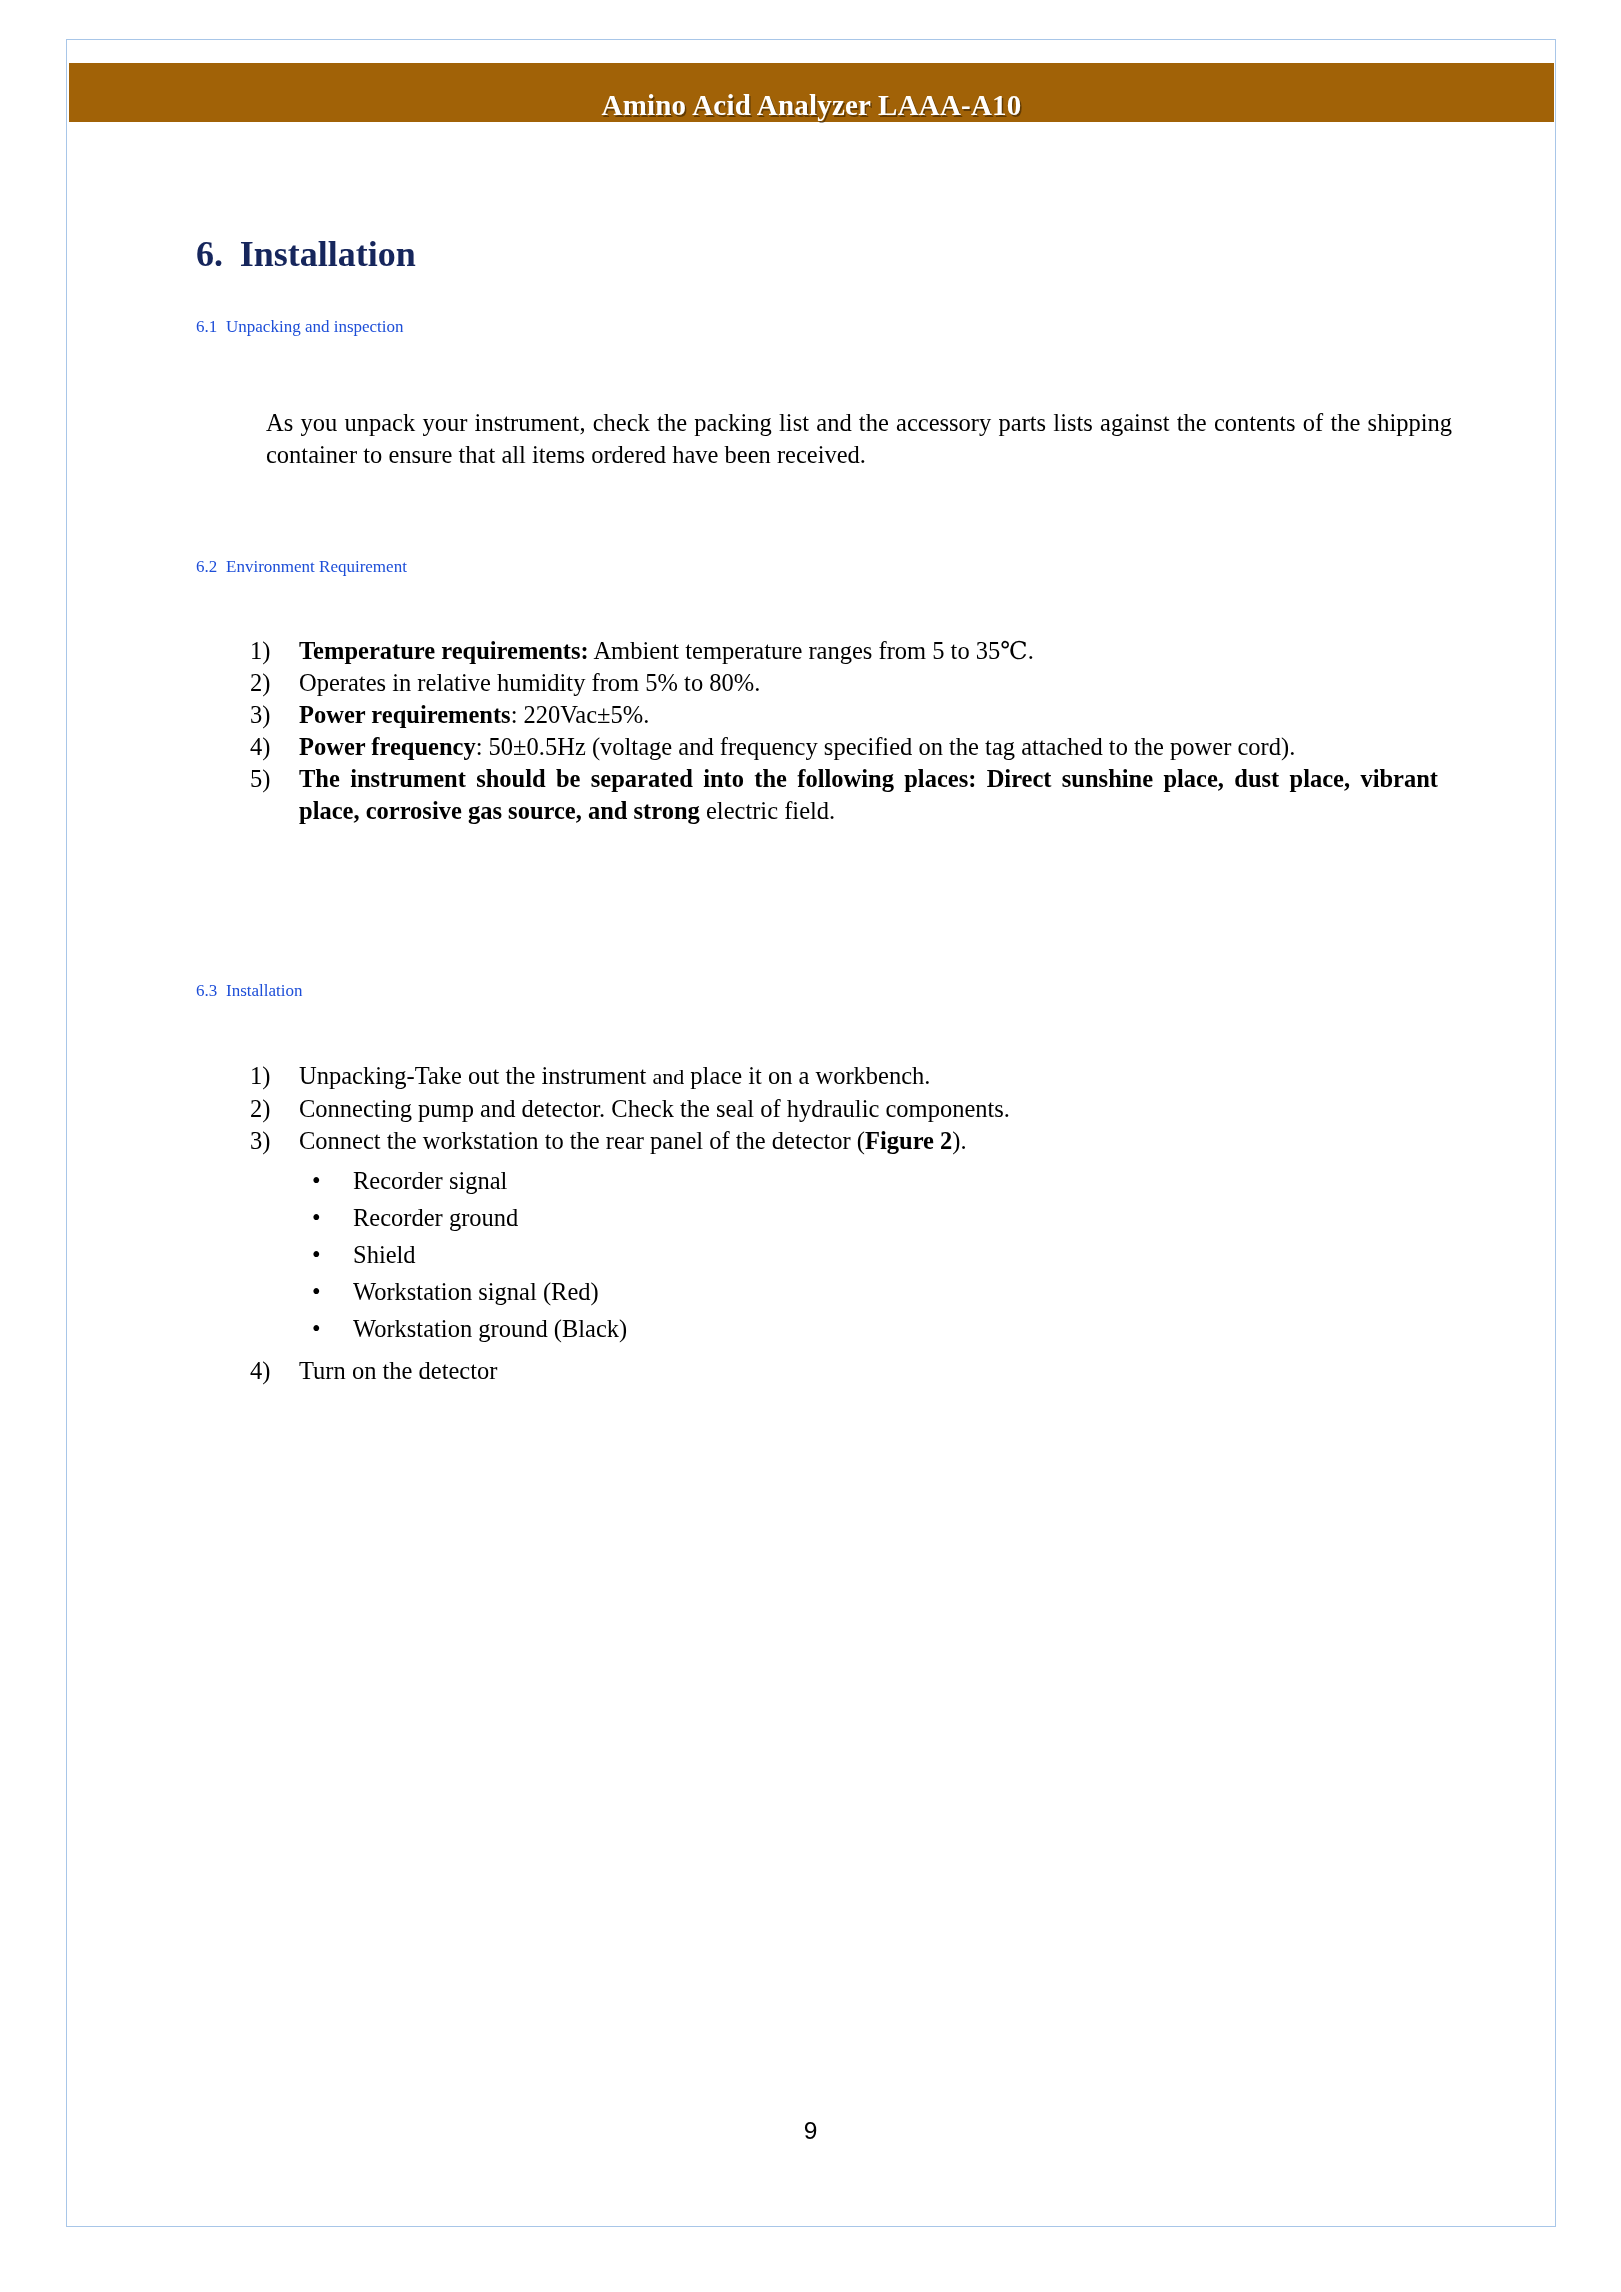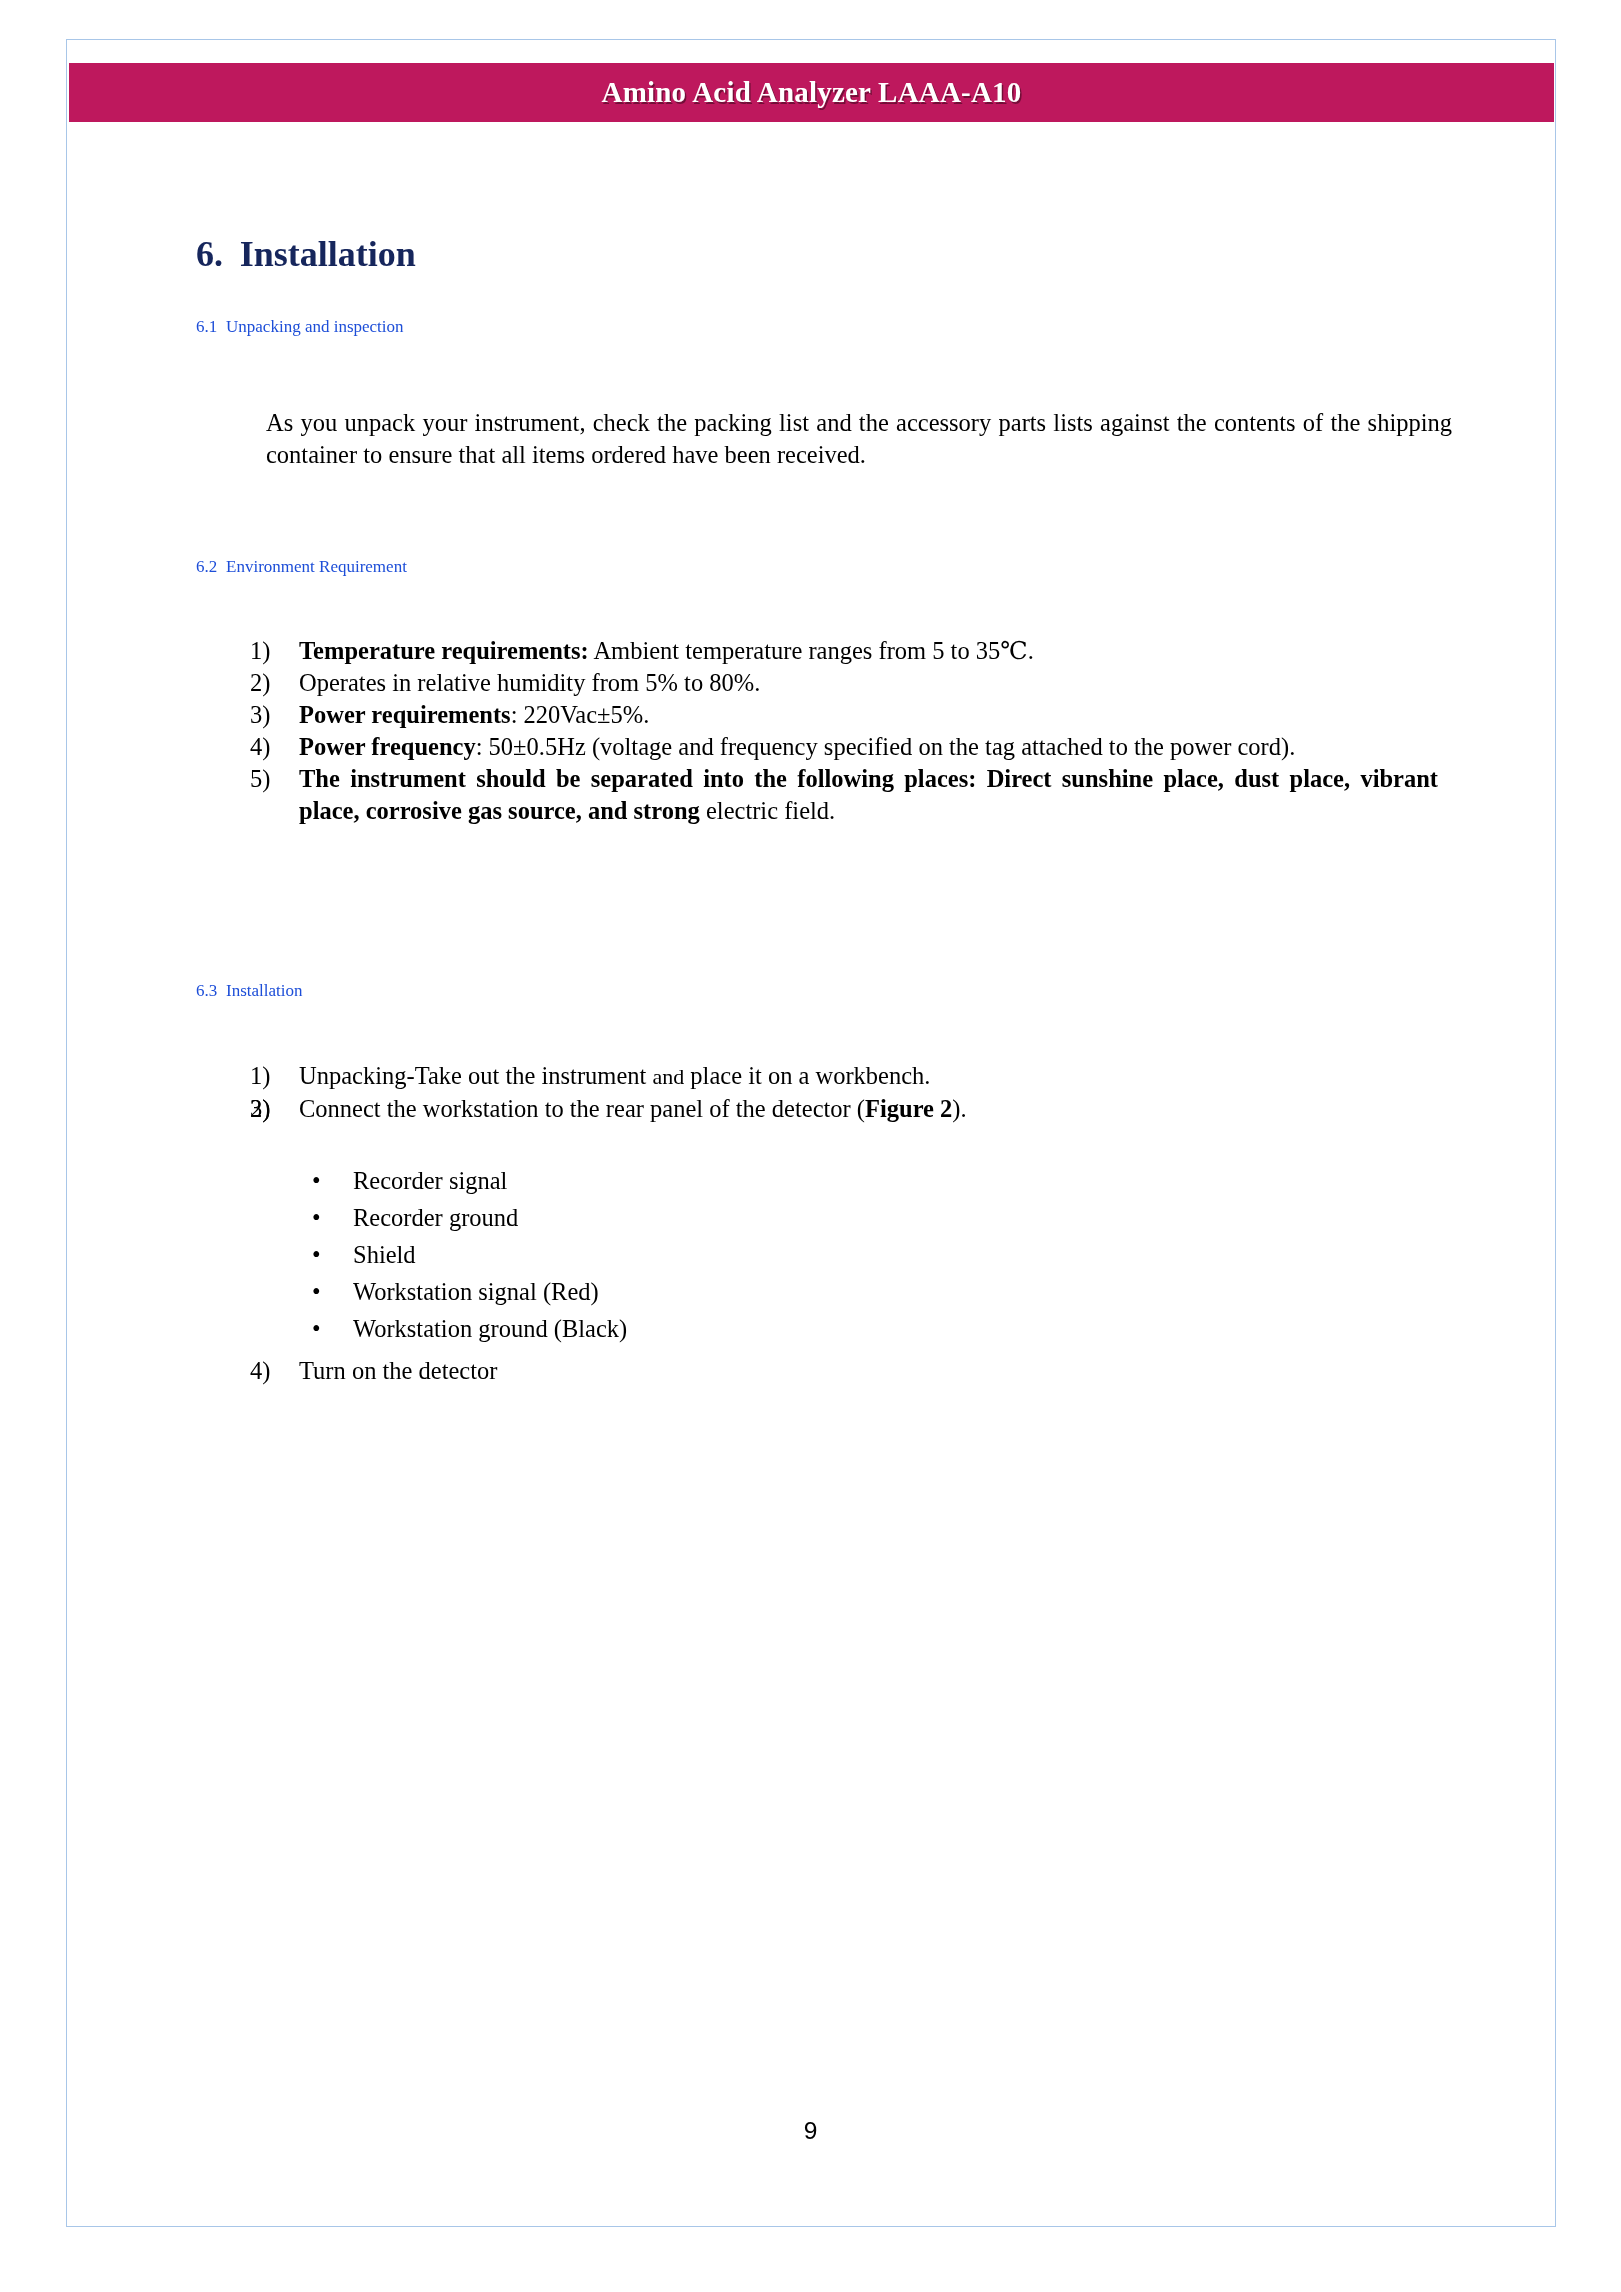--- a/index.html
+++ b/index.html
@@ -27,23 +27,23 @@
     background: #ffffff;
   }
 
   
   #doc-header {
     position: absolute;
     left: 69px;
     top: 63px;
     width: 1485px;
     height: 59px;
-    background: #be185d;
+    background: #a16207;
     display: flex;
-    align-items: center;
+    align-items: flex-end;
     justify-content: center;
   }
   #doc-header .title {
     color: #ffffff;
     font-family: "Liberation Serif", "DejaVu Serif", serif;
     font-weight: bold;
     font-size: 29px;
     letter-spacing: 0.2px;
     text-shadow: 1.5px 1.5px 0 rgba(0,0,0,0.40);
     white-space: nowrap;
@@ -216,20 +216,21 @@
 
   <div class="numlist" style="top:1060px;">
 
     <div class="numitem">
       <span class="marker">1)</span>
       <span>Unpacking-Take out the instrument </span><span class="alt-and">and</span><span> place it on a workbench.</span>
     </div>
 
     <div class="numitem">
       <span class="marker">2)</span>
+      <span>Connecting pump and detector. Check the seal of hydraulic components.</span>
     </div>
 
     <div class="numitem">
       <span class="marker">3)</span>
       <span>Connect the workstation to the rear panel of the detector (</span><b>Figure 2</b><span>).</span>
     </div>
 
   </div>
 
   <div class="bullist" style="top:1162px;">

